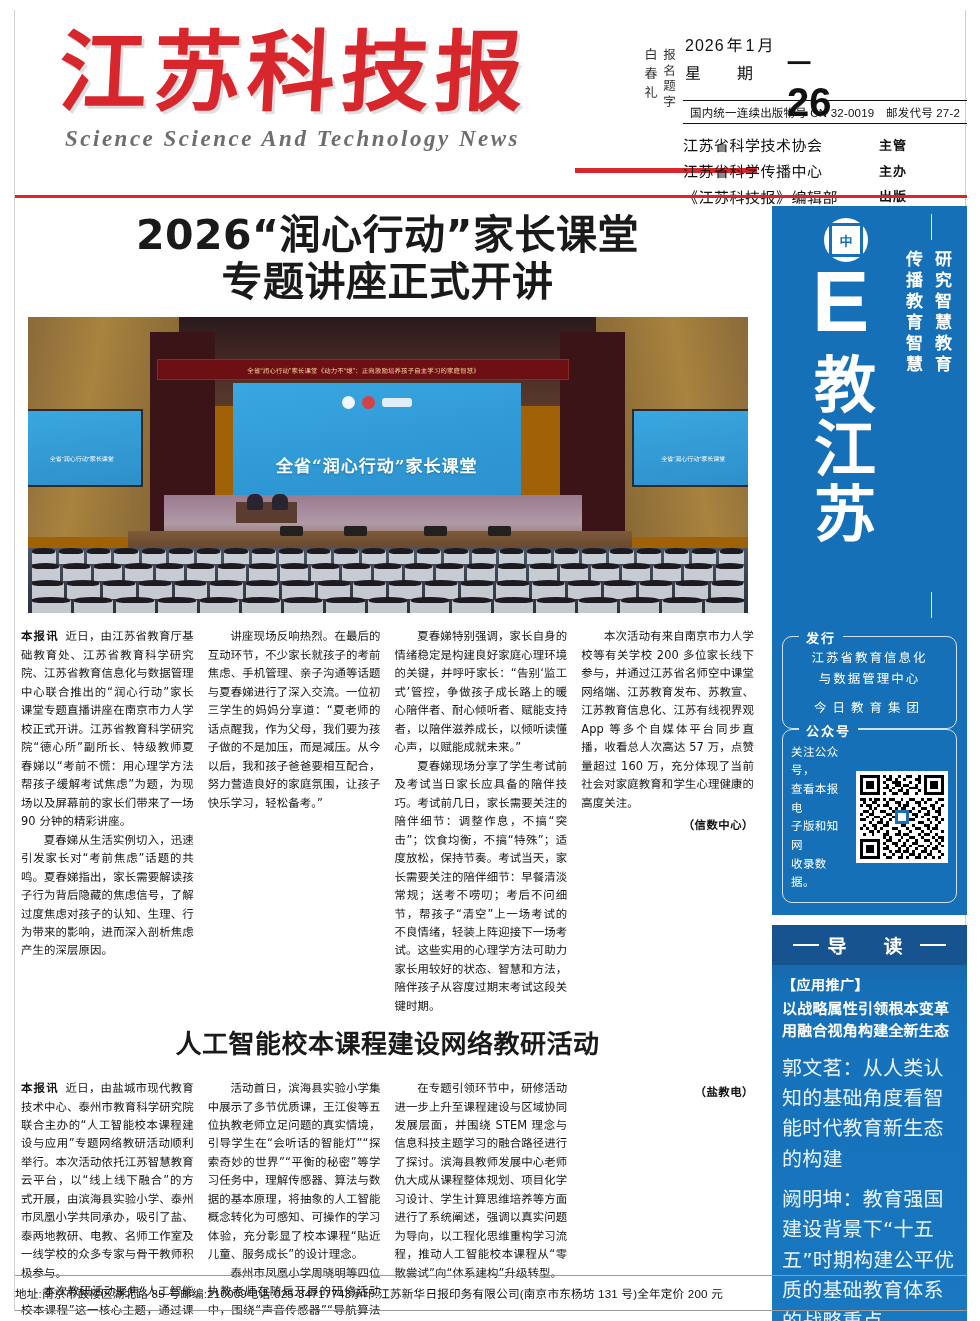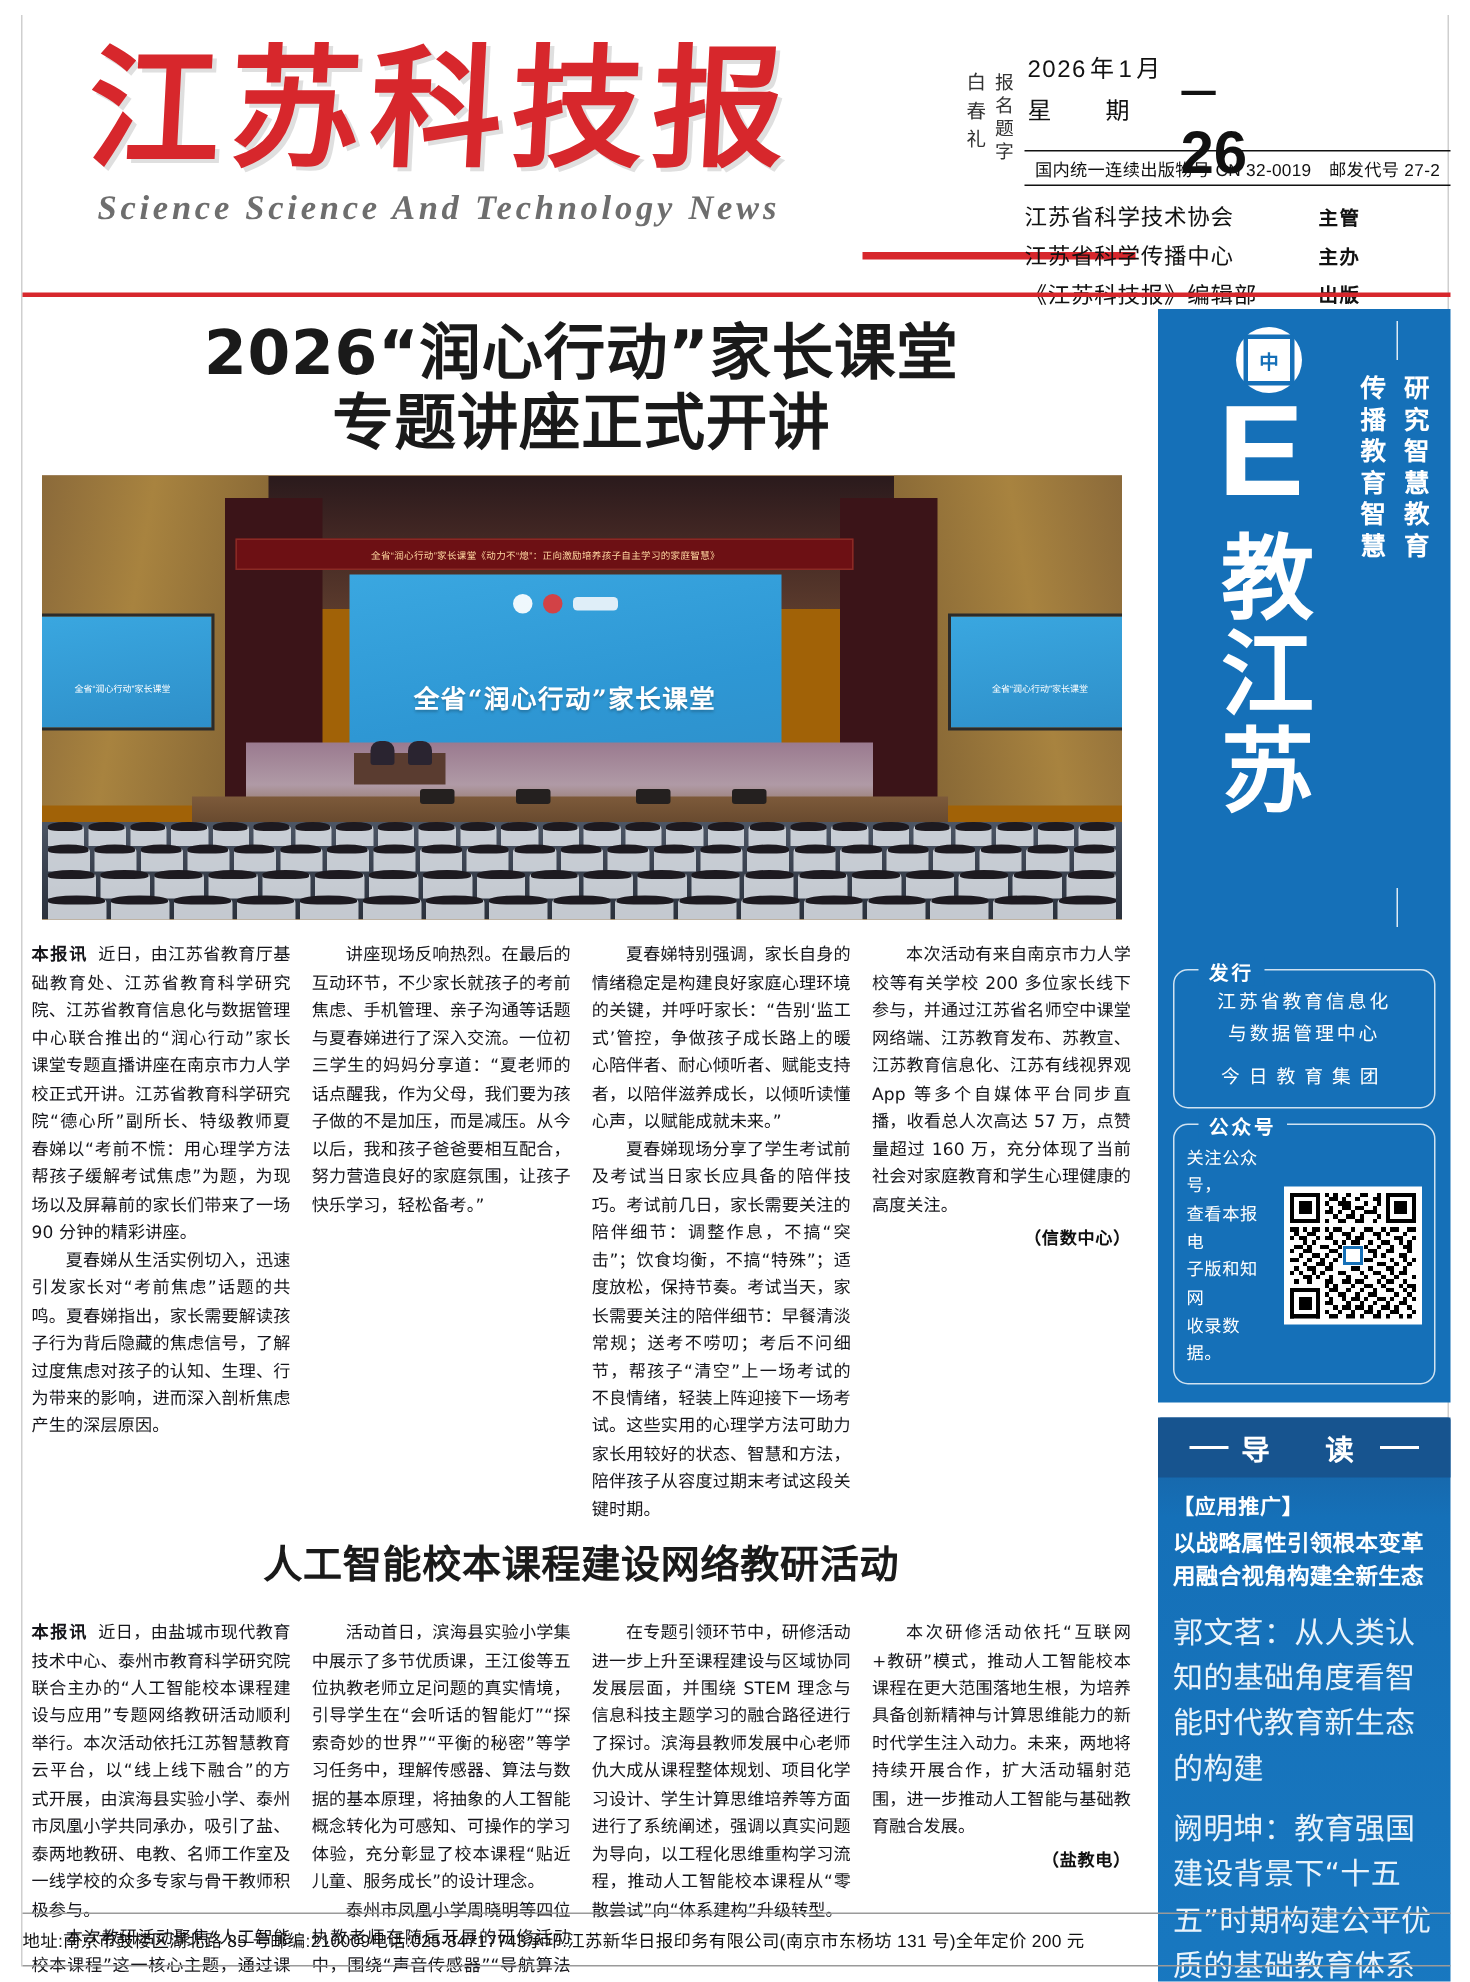--- a/index.html
+++ b/index.html
@@ -231,21 +231,21 @@
     margin-top:32px;
   }
   .bb-tick{position:absolute;right:35px;width:1px;height:26px;background:rgba(255,255,255,.85);}
   .bb-tick.t{top:8px;}
   .bb-tick.b{bottom:8px;}
 
   .blue-info{
     position:relative;width:195px;background:#1570b8;padding:10px 10px 12px;box-sizing:border-box;
   }
   .binfo-box{
-    border:1px solid rgba(255,255,255,.8);border-radius:10px;padding:10px 8px 10px;position:relative;margin-top:10px;
+    border:1px solid rgba(255,255,255,.8);border-radius:10px;padding:10px 8px 10px;position:relative;
   }
   .binfo-label{
     position:absolute;left:16px;top:-9px;background:#1570b8;padding:0 7px;
     color:#fff;font-weight:700;font-size:13px;letter-spacing:2px;
     font-family:"DejaVu Sans","Liberation Sans",sans-serif;
   }
   .binfo-line{color:#fff;font-size:12.5px;text-align:center;line-height:1.7;letter-spacing:2px;
     font-family:"DejaVu Sans","Liberation Sans",sans-serif;}
   .binfo-line.sp{letter-spacing:6px;margin-top:7px;}
   .qr-wrap{display:flex;align-items:center;gap:6px;margin-top:3px;}
@@ -606,21 +606,20 @@
           <p>本次教研活动聚焦“人工智能校本课程”这一核心主题，通过课堂展示、专家评课、专题研讨等多种形式，系统呈现人工智能课程在不同学段的实施样态。</p>
         </div>
         <div>
           <p>活动首日，滨海县实验小学集中展示了多节优质课，王江俊等五位执教老师立足问题的真实情境，引导学生在“会听话的智能灯”“探索奇妙的世界”“平衡的秘密”等学习任务中，理解传感器、算法与数据的基本原理，将抽象的人工智能概念转化为可感知、可操作的学习体验，充分彰显了校本课程“贴近儿童、服务成长”的设计理念。</p>
           <p>泰州市凤凰小学周晓明等四位执教老师在随后开展的研修活动中，围绕“声音传感器”“导航算法中的数据”“数据与人工智能”“图像识别遇非遗”等主题开展课堂实践，将人工智能学习与诗词欣赏、生活导航、传统文化等内容深度融合，既拓宽了学科边界，又展现了校本课程在跨学科整合方面的广阔空间。课堂观摩结束后，专家团队从课程目标定位、学习任务设计、技术应用适切性等维度展开深入评析，为一线教师持续优化课程与实施提供了清晰的指引。</p>
         </div>
         <div>
           <p>在专题引领环节中，研修活动进一步上升至课程建设与区域协同发展层面，并围绕 STEM 理念与信息科技主题学习的融合路径进行了探讨。滨海县教师发展中心老师仇大成从课程整体规划、项目化学习设计、学生计算思维培养等方面进行了系统阐述，强调以真实问题为导向，以工程化思维重构学习流程，推动人工智能校本课程从“零散尝试”向“体系建构”升级转型。</p>
         </div>
         <div>
-          <p>本次研修活动依托“互联网+教研”模式，推动人工智能校本课程在更大范围落地生根，为培养具备创新精神与计算思维能力的新时代学生注入动力。未来，两地将持续开展合作，扩大活动辐射范围，进一步推动人工智能与基础教育融合发展。</p>
           <div class="byline">（盐教电）</div>
         </div>
       </div>
 
     </div>
 
     <div class="right-col">
 
       <div class="blue-banner">
         <div class="bb-logo">

